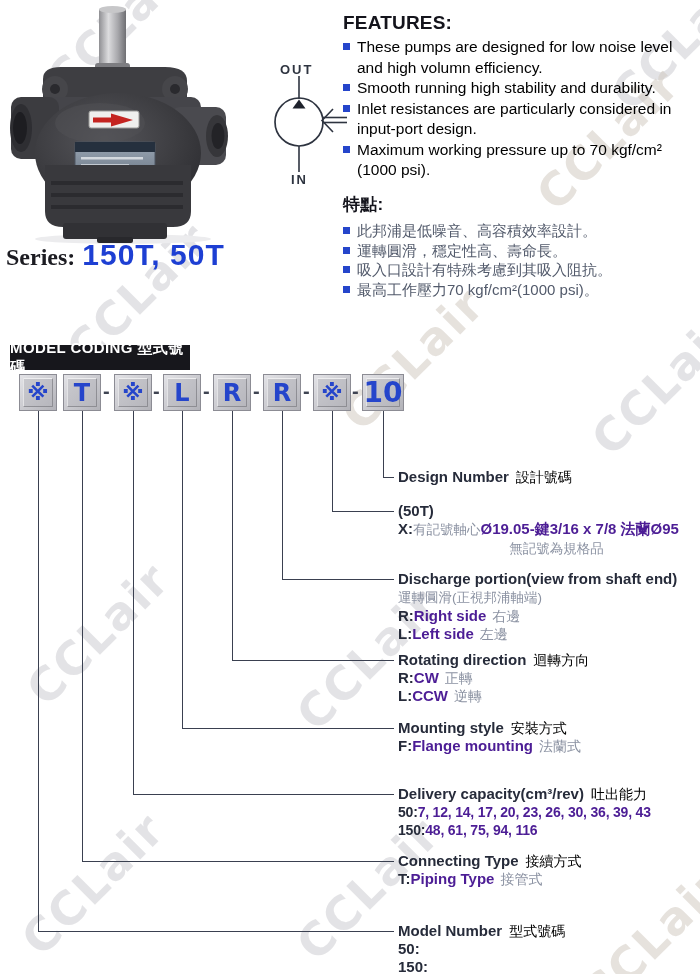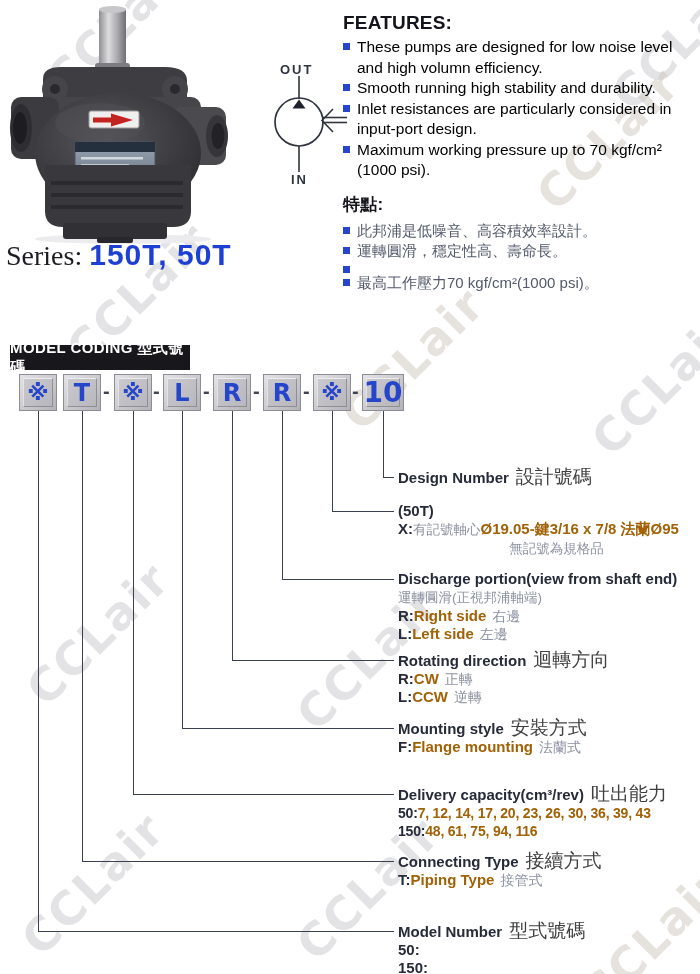--- a/index.html
+++ b/index.html
@@ -13,21 +13,21 @@
   
   .features{position:absolute;left:343px;top:12px;width:348px;z-index:1;}
   .features-title{font-size:19px;font-weight:700;color:#14141c;letter-spacing:.2px;margin-bottom:3px;}
   .feat-item{display:flex;font-size:15.5px;line-height:20.5px;color:#000000;}
   .feat-item .bullet{flex:none;width:7px;height:7px;background:#2545cb;margin:6px 7px 0 0;}
   .features-zh{position:absolute;left:343px;top:193px;width:348px;z-index:1;}
   .features-zh .features-title{font-size:17px;margin-bottom:5px;}
   .features-zh .feat-item{font-size:15px;line-height:19.5px;color:#525a6b;}
   
   .series{position:absolute;left:6px;top:238px;display:flex;align-items:baseline;gap:7px;z-index:1;}
-  .series-label{font-family:"Liberation Serif",serif;font-weight:400;font-size:28px;color:#1c1c22;}
+  .series-label{font-family:"Liberation Serif",serif;font-weight:700;font-size:24px;color:#1c1c22;}
   .series-value{font-weight:700;font-size:30px;color:#1d3fd3;letter-spacing:1px;}
   
   .mc-bar{position:absolute;left:10px;top:345px;width:180px;height:25px;background:#17171c;
           color:#ffffff;font-size:15px;font-weight:700;letter-spacing:.4px;
           display:flex;align-items:center;justify-content:center;z-index:1;}
   .code-box{position:absolute;top:374px;width:38px;height:37px;box-sizing:border-box;
             background:linear-gradient(135deg,#e3e3e7,#b2b2b8);border:1px solid #8c8c94;
             display:flex;align-items:center;justify-content:center;z-index:1;}
   .code-inner{position:absolute;inset:3px;background:linear-gradient(135deg,#c9c9ce,#b7b7bd);
               border-top:1px solid rgba(255,255,255,.75);border-left:1px solid rgba(255,255,255,.6);
@@ -37,23 +37,23 @@
   .code-char.mark{font-size:22px;}
   .code-char.num{font-size:28px;}
   .code-dash{position:absolute;top:380px;font-weight:700;font-size:20px;color:#3f4452;z-index:1;}
   
   .tree-v{position:absolute;width:1px;background:#3a4050;z-index:1;}
   .tree-h{position:absolute;height:1px;background:#3a4050;z-index:1;}
   
   .lbl-block{position:absolute;left:398px;width:300px;white-space:nowrap;z-index:1;}
   .lbl-line{line-height:18px;font-size:15px;}
   .lbl-en{font-weight:700;color:#262b3a;}
-  .lbl-zh{margin-left:7px;color:#404040;font-size:19px;}
+  .lbl-zh{margin-left:7px;color:#000000;font-size:14px;}
   .opt-key{font-weight:700;color:#262b3a;}
-  .opt-en{font-weight:600;color:#a16207;margin-top:24px;}
+  .opt-en{font-weight:600;color:#4c1d95;margin-top:24px;}
   .opt-zh{margin-left:6px;color:#8b92a2;font-size:14px;}
   .zh-sub{color:#8b92a2;font-size:13.5px;}
   .note-indent{margin-left:17px;text-align:center;}
   .delivery-nums{font-size:14px;letter-spacing:-.2px;}
   
   .sym-label{position:absolute;font-size:13px;font-weight:600;letter-spacing:2px;color:#2e3440;z-index:1;}
   .pump-svg,.sym-svg{position:absolute;z-index:1;}
 </style>
 </head>
 <body>
@@ -160,20 +160,21 @@
     <div class="feat-item">
       <span class="bullet"></span>
       <span>此邦浦是低噪音、高容積效率設計。</span>
     </div>
     <div class="feat-item">
       <span class="bullet"></span>
       <span>運轉圓滑，穩定性高、壽命長。</span>
     </div>
     <div class="feat-item">
       <span class="bullet"></span>
+      <span>吸入口設計有特殊考慮到其吸入阻抗。</span>
     </div>
     <div class="feat-item">
       <span class="bullet"></span>
       <span>最高工作壓力70 kgf/cm²(1000 psi)。</span>
     </div>
   </div>
 
   <div class="series">
     <span class="series-label">Series:</span>
     <span class="series-value">150T, 50T</span>

